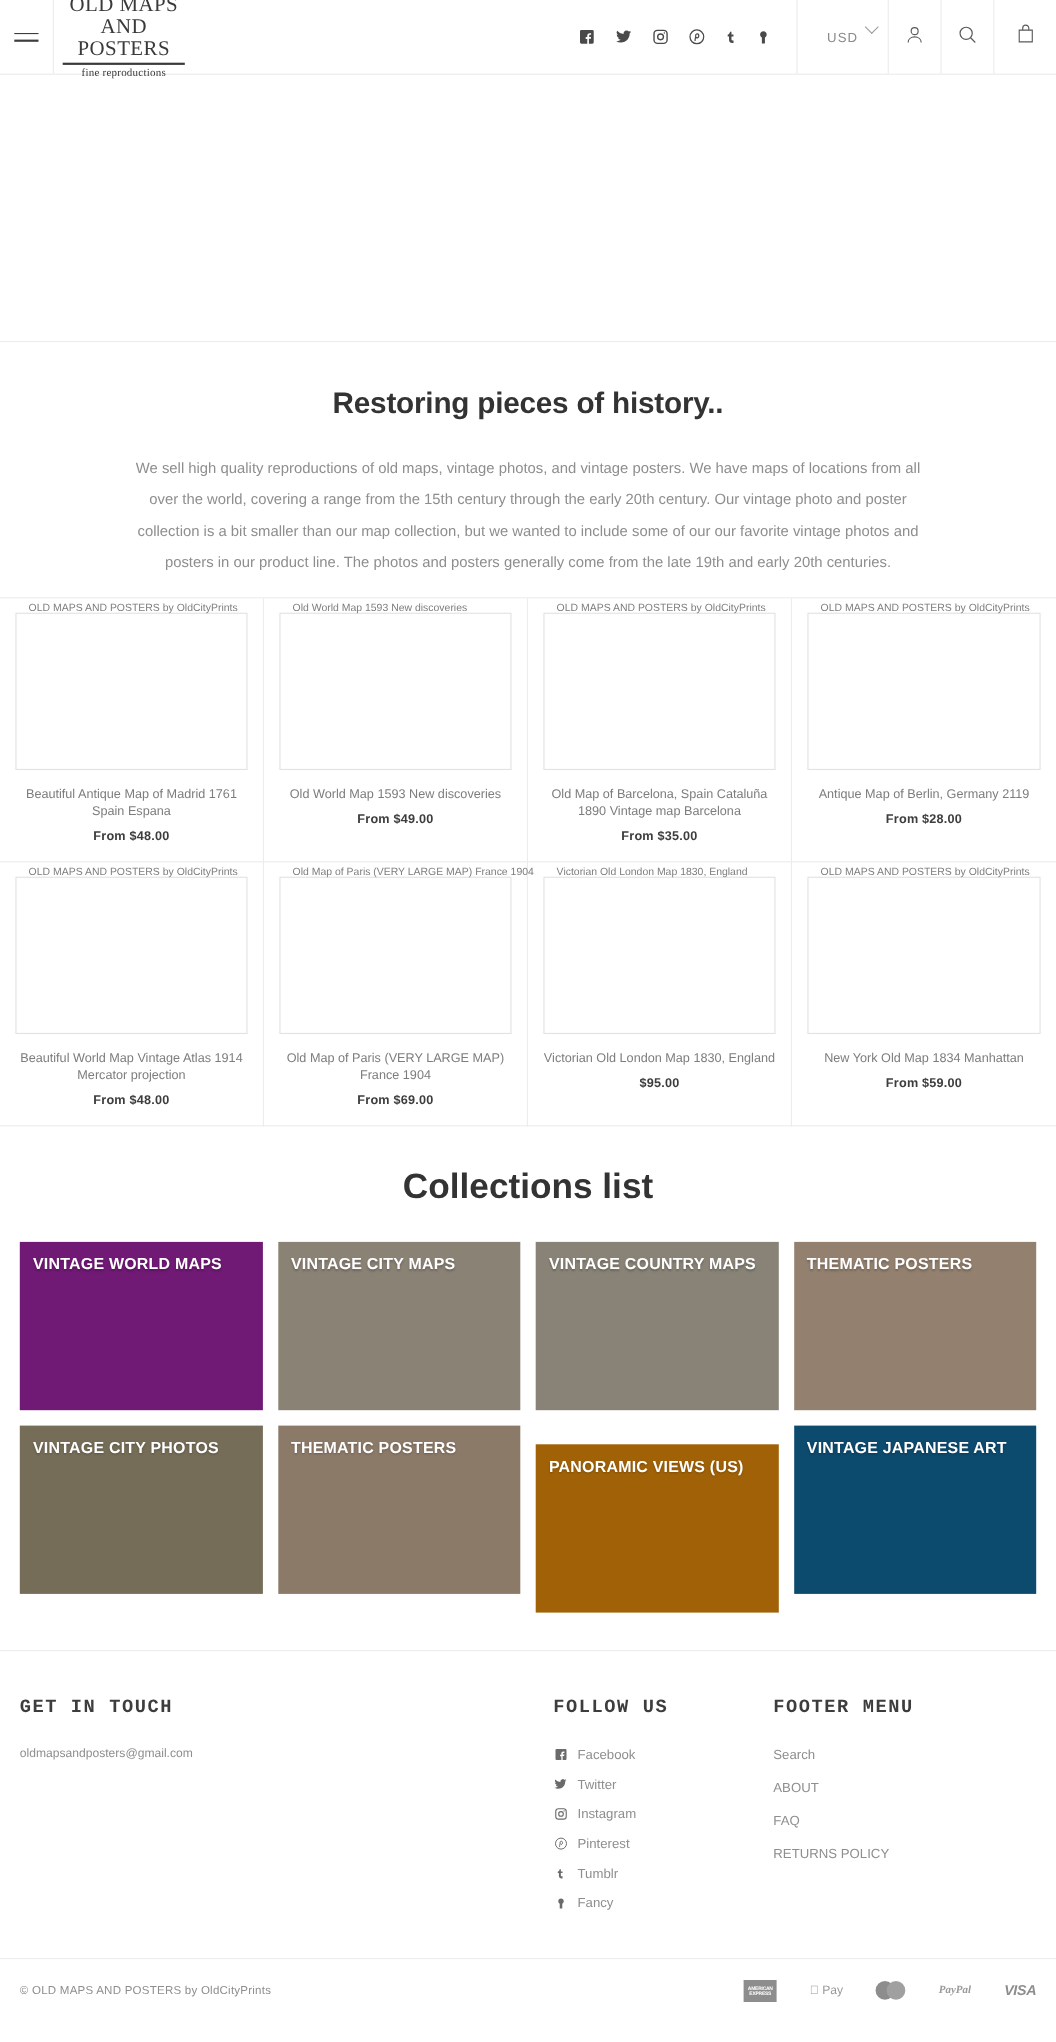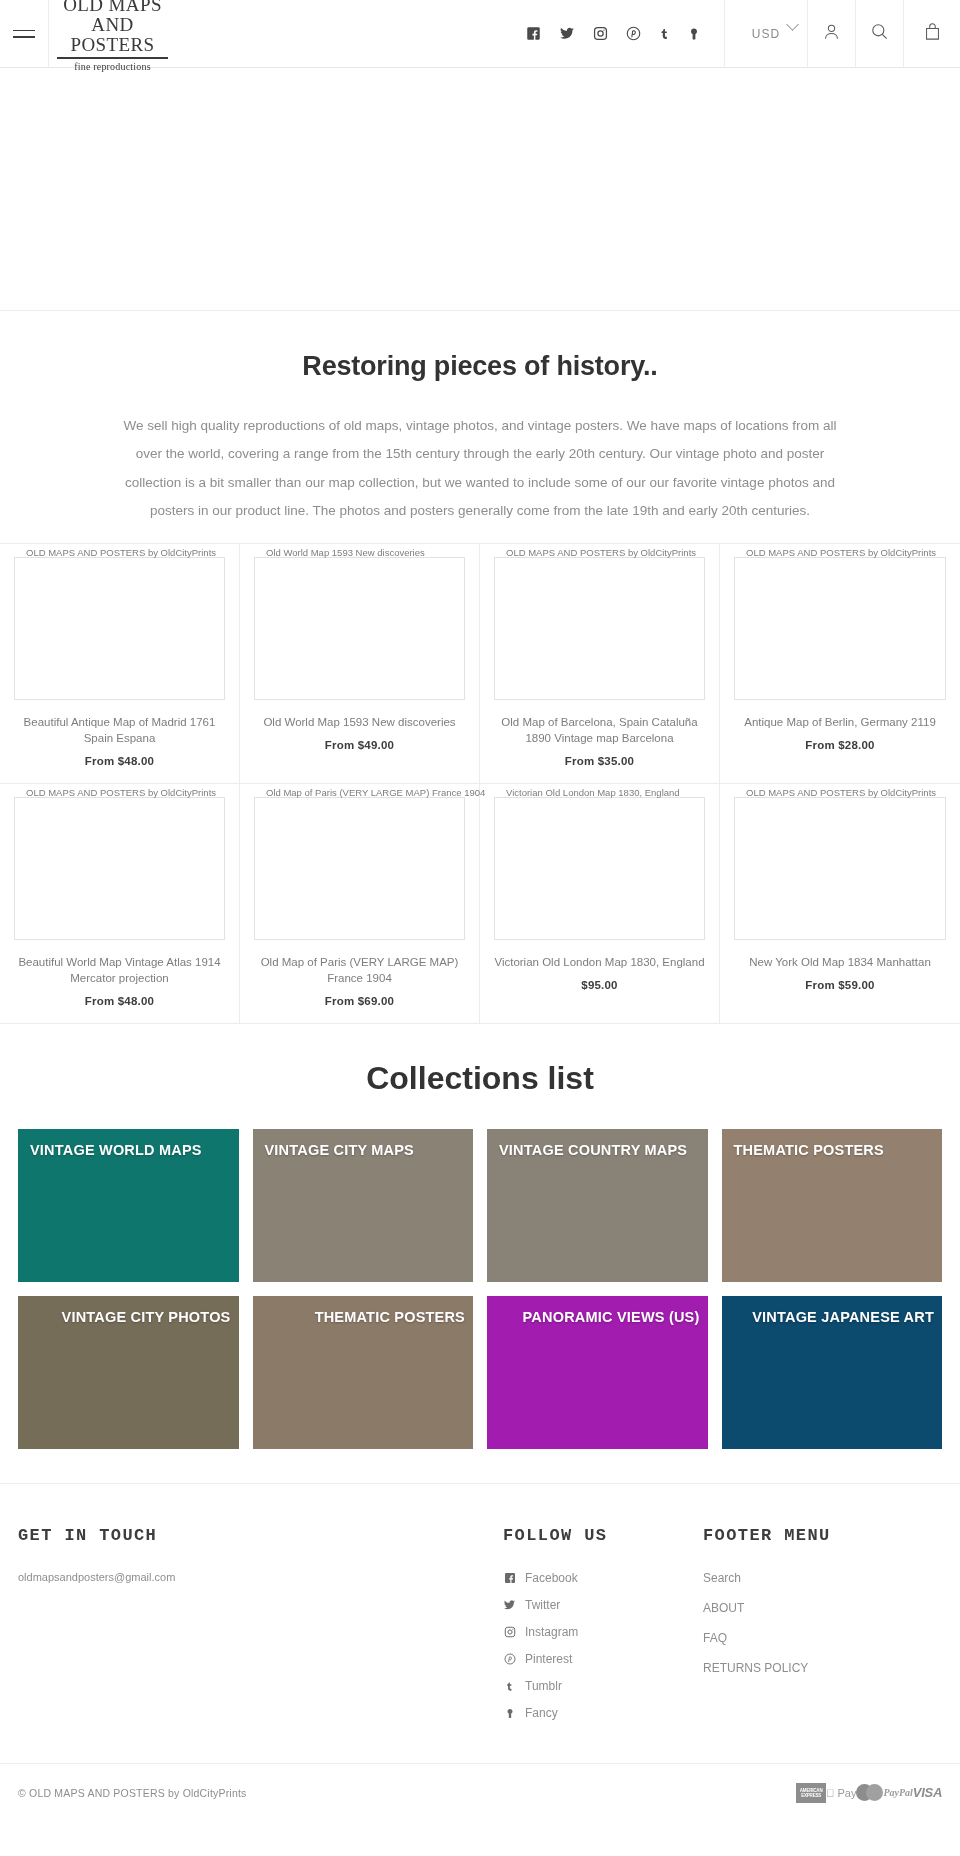--- a/index.html
+++ b/index.html
@@ -204,21 +204,21 @@
     top: 14px;
     left: 12px;
     right: 8px;
     color: #ffffff;
     font-size: 14.5px;
     font-weight: bold;
     letter-spacing: 0.2px;
     text-shadow: 0 1px 2px rgba(0,0,0,.25);
     line-height: 1.1;
   }
-  .coll-row2 { margin-top: 14px; text-align: right; }
+  .coll-row2 { margin-top: 14px; }
 
   
   .site-footer {
     border-top: 1px solid #ececec;
     padding: 42px 18px 30px;
     display: grid;
     grid-template-columns: 485px 200px auto;
   }
   .foot-h {
     font-size: 17px;
@@ -248,21 +248,21 @@
   
   .bottom-bar {
     border-top: 1px solid #ececec;
     height: 58px;
     display: flex;
     align-items: center;
     justify-content: space-between;
     padding: 0 18px;
   }
   .copyright { font-size: 10.5px; color: #8e8e8e; letter-spacing: 0.2px; }
-  .payments { display: flex; align-items: center; gap: 0; padding-left: 45px; }
+  .payments { display: flex; align-items: center; gap: 30px; padding-left: 45px; }
   .pay {
     height: 20px;
     display: flex;
     align-items: center;
     justify-content: center;
     color: #9a9a9a;
     font-size: 9px;
     font-weight: bold;
   }
   .pay-amex {
@@ -424,41 +424,41 @@
     <div class="product-alt">OLD MAPS AND POSTERS by OldCityPrints</div>
     <div class="product-imgbox"></div>
     <div class="product-title">New York Old Map 1834 Manhattan</div>
     <div class="product-price">From $59.00</div>
   </a>
 </section>
 
 <section class="collections">
   <h2>Collections list</h2>
   <div class="coll-grid">
-    <a class="coll-tile" style="background: #0f766e;">
+    <a class="coll-tile" style="background: #701a75;">
       <span class="coll-label">VINTAGE WORLD MAPS</span>
     </a>
     <a class="coll-tile" style="background: rgb(139, 130, 118);">
       <span class="coll-label">VINTAGE CITY MAPS</span>
     </a>
     <a class="coll-tile" style="background: rgb(137, 131, 119);">
       <span class="coll-label">VINTAGE COUNTRY MAPS</span>
     </a>
     <a class="coll-tile" style="background: rgb(147, 128, 111);">
       <span class="coll-label">THEMATIC POSTERS</span>
     </a>
   </div>
   <div class="coll-grid coll-row2">
     <a class="coll-tile" style="background: rgb(117, 109, 88);">
       <span class="coll-label">VINTAGE CITY PHOTOS</span>
     </a>
     <a class="coll-tile" style="background: rgb(140, 122, 105);">
       <span class="coll-label">THEMATIC POSTERS</span>
     </a>
-    <a class="coll-tile" style="background: #a21caf;">
+    <a class="coll-tile" style="background: #a16207; margin-top: 17px;">
       <span class="coll-label">PANORAMIC VIEWS (US)</span>
     </a>
     <a class="coll-tile" style="background: #0c4a6e;">
       <span class="coll-label">VINTAGE JAPANESE ART</span>
     </a>
   </div>
 </section>
 
 <footer class="site-footer">
   <div>

